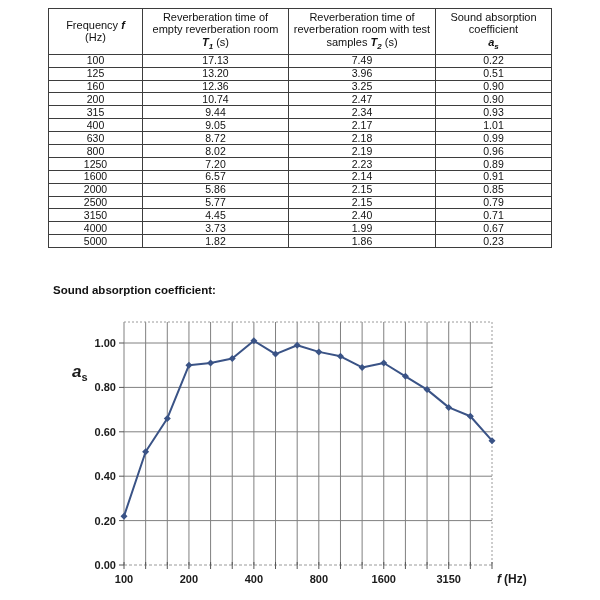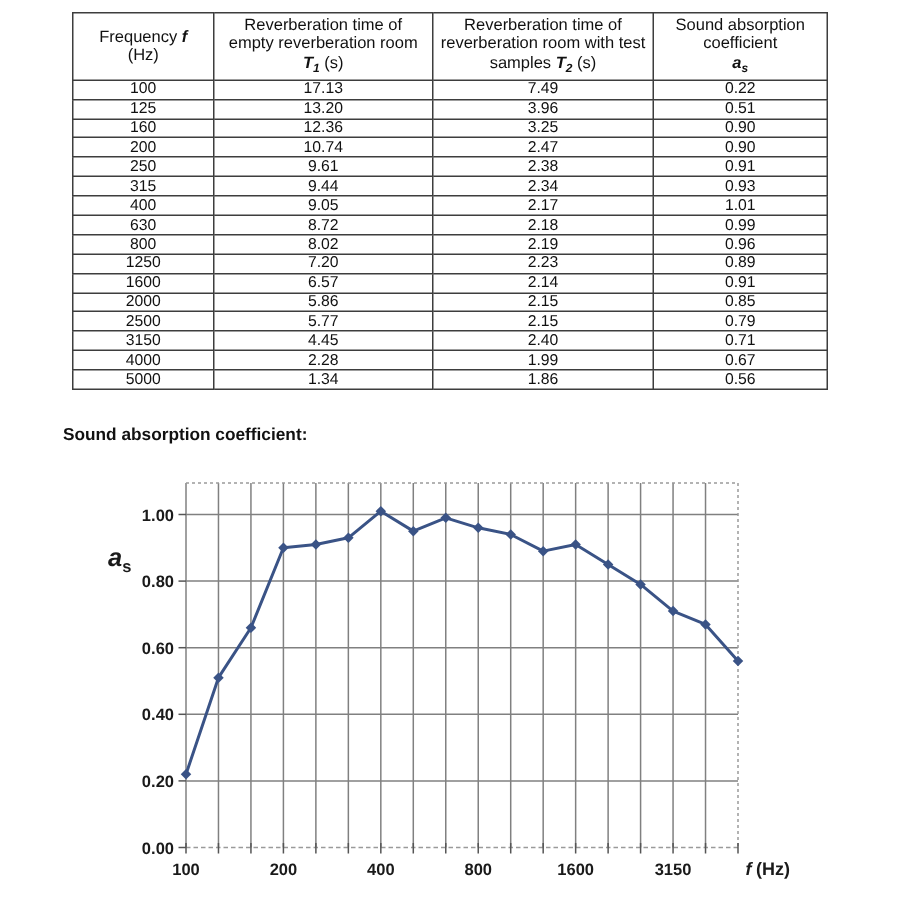--- a/index.html
+++ b/index.html
@@ -17,21 +17,21 @@
     font-weight:normal;font-size:11px;line-height:1.12;
     text-align:center;vertical-align:middle;padding:2px 1px;height:30px;
   }
   .doc-table td{
     font-size:10.5px;text-align:center;padding:0;height:11.9px;line-height:1;
   }
   .sym{font-style:italic;font-weight:bold;}
   .doc-table sub{font-size:8px;font-weight:bold;font-style:italic;}
   
   .section-title{
-    position:absolute;left:42px;top:284px;
+    position:absolute;left:53px;top:284px;
     font-size:11.5px;font-weight:bold;
   }
   .chart-wrap{position:absolute;left:0;top:315px;width:600px;height:285px;}
   svg text{font-family:"Liberation Sans",sans-serif;fill:#1a1a1a;}
 </style>
 </head>
 <body>
 
 <table class="doc-table">
   <colgroup>
@@ -86,26 +86,20 @@
         <td>3.25</td>
         <td>0.90</td>
       </tr>
       <tr>
         <td>200</td>
         <td>10.74</td>
         <td>2.47</td>
         <td>0.90</td>
       </tr>
       <tr>
-        <td>250</td>
-        <td>9.61</td>
-        <td>2.38</td>
-        <td>0.91</td>
-      </tr>
-      <tr>
         <td>315</td>
         <td>9.44</td>
         <td>2.34</td>
         <td>0.93</td>
       </tr>
       <tr>
         <td>400</td>
         <td>9.05</td>
         <td>2.17</td>
         <td>1.01</td>
@@ -147,29 +141,29 @@
         <td>0.79</td>
       </tr>
       <tr>
         <td>3150</td>
         <td>4.45</td>
         <td>2.40</td>
         <td>0.71</td>
       </tr>
       <tr>
         <td>4000</td>
-        <td>2.28</td>
+        <td>3.73</td>
         <td>1.99</td>
         <td>0.67</td>
       </tr>
       <tr>
         <td>5000</td>
-        <td>1.34</td>
+        <td>1.82</td>
         <td>1.86</td>
-        <td>0.56</td>
+        <td>0.23</td>
       </tr>
     </tbody>
 </table>
 
 <div class="section-title">Sound absorption coefficient:</div>
 
 <div class="chart-wrap">
   <svg width="600" height="285" viewBox="0 0 600 285">
     <g id="plot-layer">
         <line x1="124" y1="7" x2="124" y2="250" stroke="#808080" stroke-width="1"></line>

